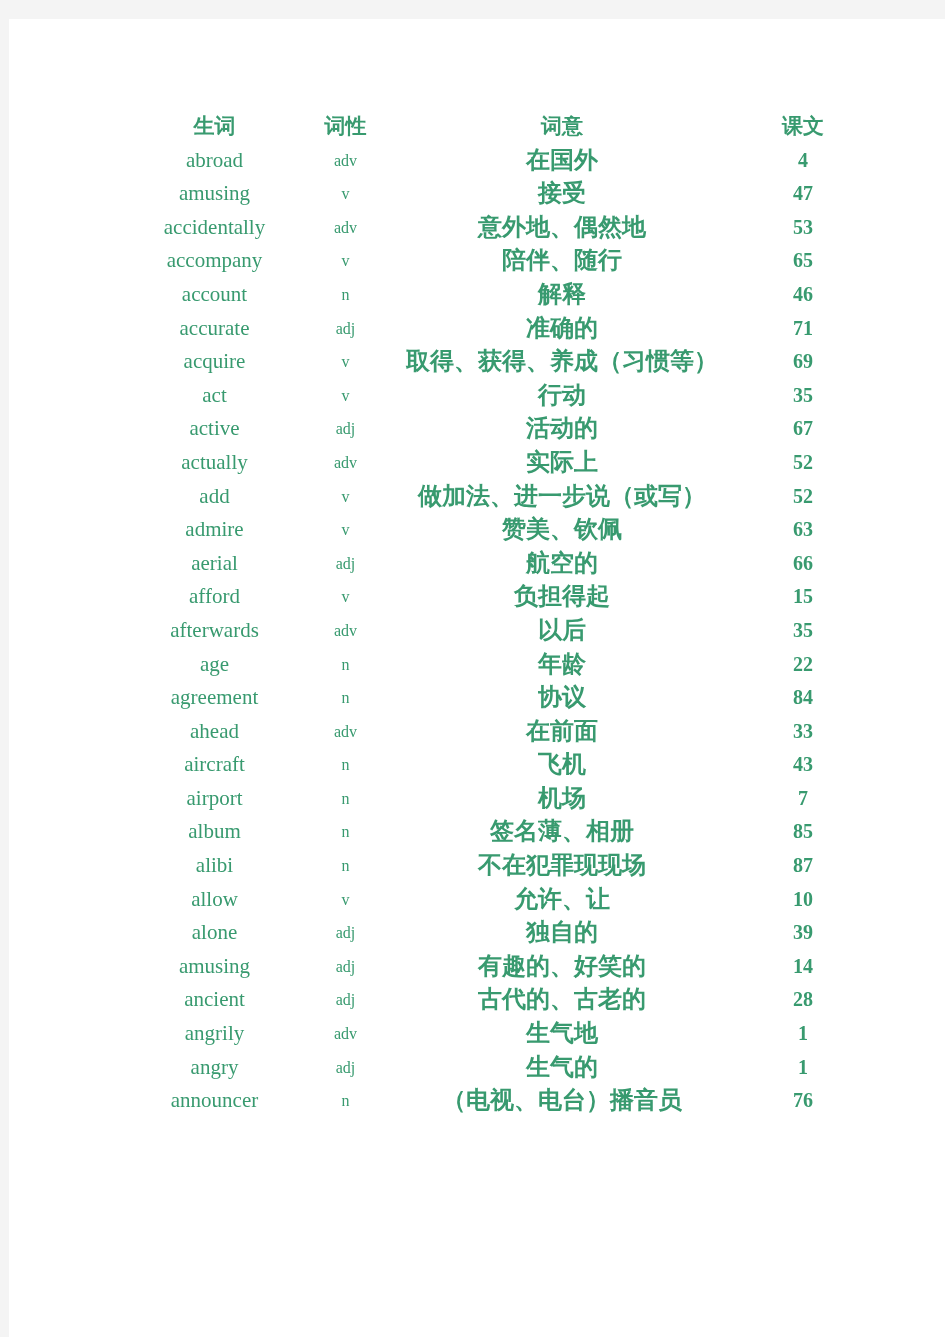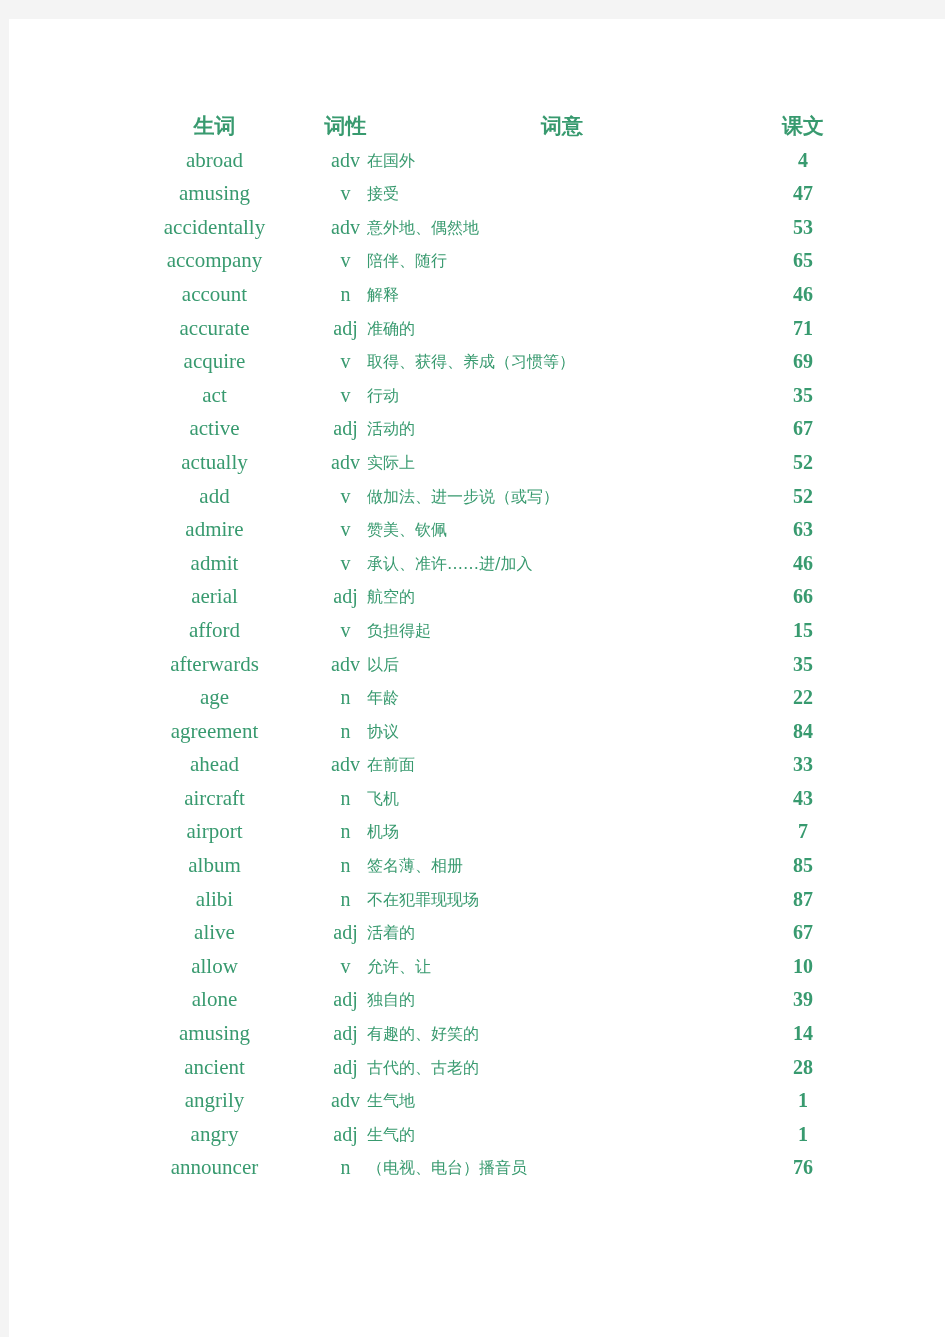--- a/index.html
+++ b/index.html
@@ -53,29 +53,29 @@
   
   .cell-word {
     text-align: center;
     font-family: "Liberation Serif", "DejaVu Serif", serif;
     font-size: 21px;
   }
   
   .cell-pos {
     text-align: center;
     font-family: "Liberation Serif", "DejaVu Serif", serif;
-    font-size: 20px;
+    font-size: 16px;
   }
   
   .cell-mean {
-    text-align: left;
+    text-align: center;
     padding-left: 8px;
     font-family: "DejaVu Sans", "Liberation Sans", sans-serif;
-    font-size: 16px;
-    font-weight: normal;
+    font-size: 24px;
+    font-weight: bold;
   }
   
   .cell-lesson {
     text-align: center;
     font-family: "Liberation Serif", "DejaVu Serif", serif;
     font-size: 20px;
     font-weight: bold;
   }
 
   
@@ -192,26 +192,20 @@
           <td class="cell-mean">做加法、进一步说（或写）</td>
           <td class="cell-lesson">52</td>
         </tr>
         <tr>
           <td class="cell-word">admire</td>
           <td class="cell-pos">v</td>
           <td class="cell-mean">赞美、钦佩</td>
           <td class="cell-lesson">63</td>
         </tr>
         <tr>
-          <td class="cell-word">admit</td>
-          <td class="cell-pos">v</td>
-          <td class="cell-mean">承认、准许……进/加入</td>
-          <td class="cell-lesson">46</td>
-        </tr>
-        <tr>
           <td class="cell-word">aerial</td>
           <td class="cell-pos">adj</td>
           <td class="cell-mean">航空的</td>
           <td class="cell-lesson">66</td>
         </tr>
         <tr>
           <td class="cell-word">afford</td>
           <td class="cell-pos">v</td>
           <td class="cell-mean">负担得起</td>
           <td class="cell-lesson">15</td>
@@ -258,26 +252,20 @@
           <td class="cell-mean">签名薄、相册</td>
           <td class="cell-lesson">85</td>
         </tr>
         <tr>
           <td class="cell-word">alibi</td>
           <td class="cell-pos">n</td>
           <td class="cell-mean">不在犯罪现现场</td>
           <td class="cell-lesson">87</td>
         </tr>
         <tr>
-          <td class="cell-word">alive</td>
-          <td class="cell-pos">adj</td>
-          <td class="cell-mean">活着的</td>
-          <td class="cell-lesson">67</td>
-        </tr>
-        <tr>
           <td class="cell-word">allow</td>
           <td class="cell-pos">v</td>
           <td class="cell-mean">允许、让</td>
           <td class="cell-lesson">10</td>
         </tr>
         <tr>
           <td class="cell-word">alone</td>
           <td class="cell-pos">adj</td>
           <td class="cell-mean">独自的</td>
           <td class="cell-lesson">39</td>

